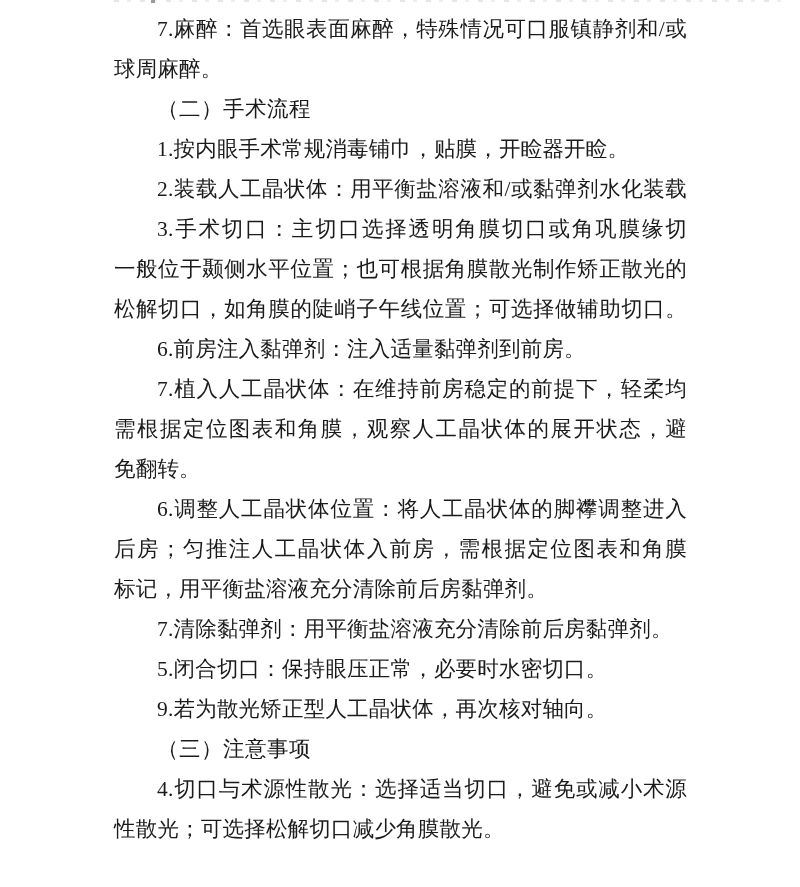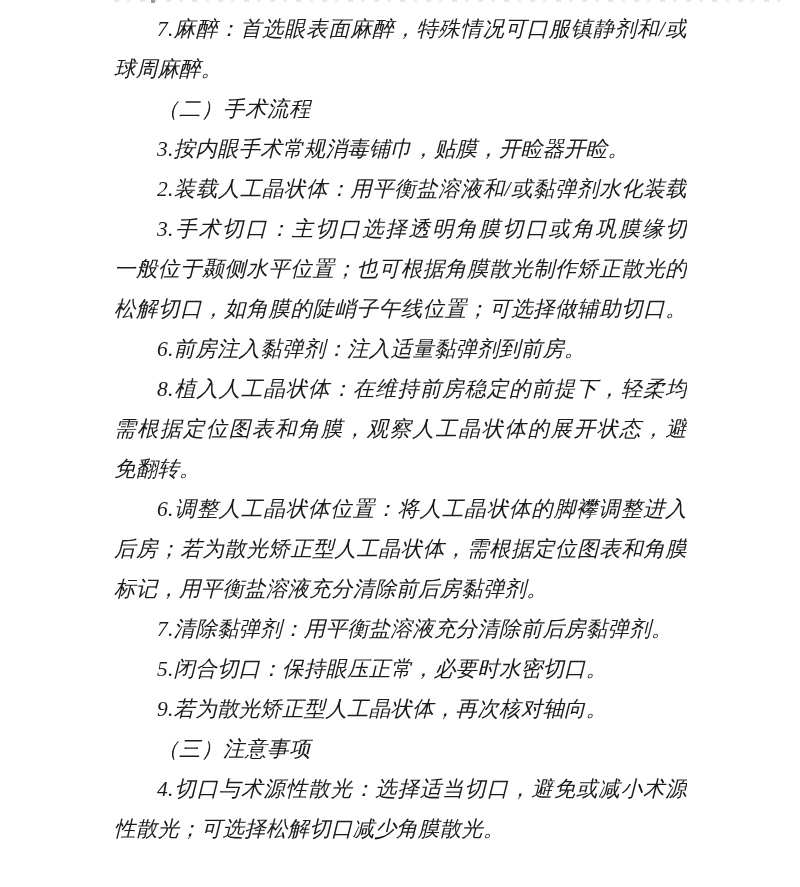--- a/index.html
+++ b/index.html
@@ -43,21 +43,20 @@
     width: 573px;
   }
   .line {
     height: 40px;
     line-height: 40px;
     font-size: 21.5px;
     color: #1b1b1b;
     letter-spacing: 0.2px;
     white-space: nowrap;
     overflow: visible;
-    font-style: italic;
   }
   .line.indent {
     padding-left: 43px;
   }
   .line.justify {
     white-space: normal;
     text-align: justify;
     text-align-last: justify;
     overflow: hidden;
   }
@@ -68,31 +67,31 @@
 </head>
 <body>
 
 <div class="page">
   <div class="cut-strip"></div>
   <div class="cut-tick"></div>
   <div class="text-column">
       <div class="line indent justify">7.麻醉：首选眼表面麻醉，特殊情况可口服镇静剂和/或</div>
       <div class="line">球周麻醉。</div>
       <div class="line indent heading">（二）手术流程</div>
-      <div class="line indent">3.按内眼手术常规消毒铺巾，贴膜，开睑器开睑。</div>
+      <div class="line indent">1.按内眼手术常规消毒铺巾，贴膜，开睑器开睑。</div>
       <div class="line indent justify">2.装载人工晶状体：用平衡盐溶液和/或黏弹剂水化装载</div>
       <div class="line indent justify">3.手术切口：主切口选择透明角膜切口或角巩膜缘切口，</div>
       <div class="line justify">一般位于颞侧水平位置；也可根据角膜散光制作矫正散光的</div>
       <div class="line justify">松解切口，如角膜的陡峭子午线位置；可选择做辅助切口。</div>
       <div class="line indent">6.前房注入黏弹剂：注入适量黏弹剂到前房。</div>
-      <div class="line indent justify">8.植入人工晶状体：在维持前房稳定的前提下，轻柔均</div>
+      <div class="line indent justify">7.植入人工晶状体：在维持前房稳定的前提下，轻柔均</div>
       <div class="line justify">需根据定位图表和角膜，观察人工晶状体的展开状态，避</div>
       <div class="line">免翻转。</div>
       <div class="line indent justify">6.调整人工晶状体位置：将人工晶状体的脚襻调整进入</div>
-      <div class="line justify">后房；若为散光矫正型人工晶状体，需根据定位图表和角膜</div>
+      <div class="line justify">后房；匀推注人工晶状体入前房，需根据定位图表和角膜</div>
       <div class="line">标记，用平衡盐溶液充分清除前后房黏弹剂。</div>
       <div class="line indent">7.清除黏弹剂：用平衡盐溶液充分清除前后房黏弹剂。</div>
       <div class="line indent">5.闭合切口：保持眼压正常，必要时水密切口。</div>
       <div class="line indent">9.若为散光矫正型人工晶状体，再次核对轴向。</div>
       <div class="line indent heading">（三）注意事项</div>
       <div class="line indent justify">4.切口与术源性散光：选择适当切口，避免或减小术源</div>
       <div class="line">性散光；可选择松解切口减少角膜散光。</div>
     </div>
 </div>
 

